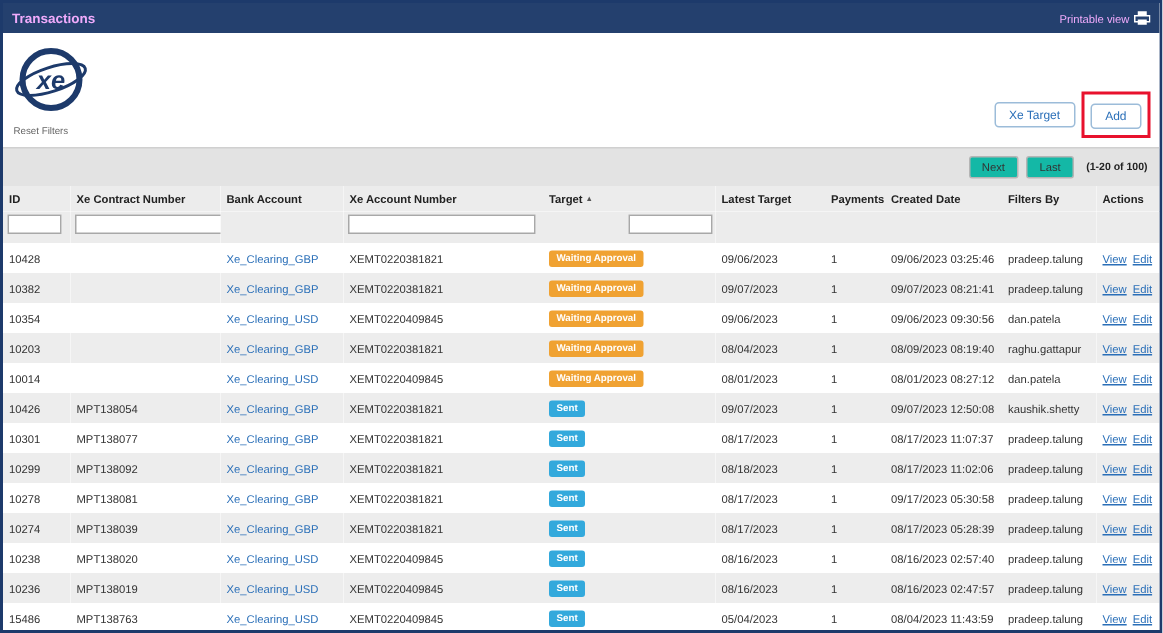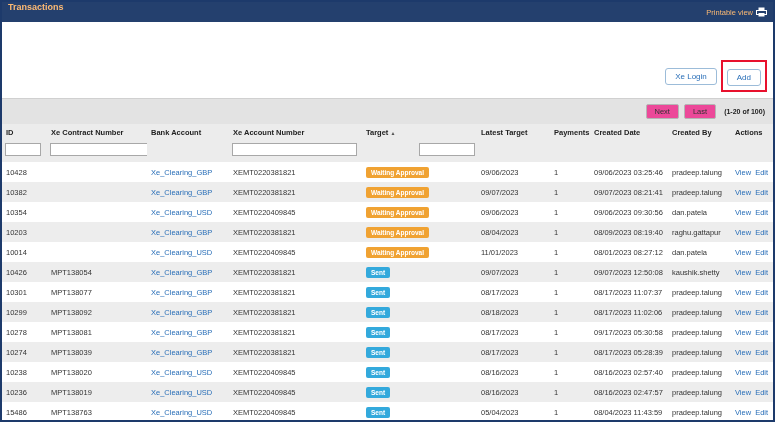--- a/index.html
+++ b/index.html
@@ -3,22 +3,22 @@
 <meta charset="utf-8">
 <style>
   * { margin:0; padding:0; box-sizing:border-box; }
   body { font-family:"Liberation Sans", sans-serif; background:#fff; }
   .page {
     position:relative; width:775px; height:422px;
     border:2px solid #1d3a6b; background:#fff; overflow:hidden;
   }
   
   .topbar {
-    height:20px; background:#24406e; color:#fdba74;
-    display:flex; justify-content:space-between;
+    height:20px; background:#24406e; color:#f0abfc;
+    display:flex; align-items:center; justify-content:space-between;
     padding:0 6px;
   }
   .topbar .title { font-size:9px; font-weight:bold; }
   .printable { display:flex; align-items:center; gap:3px; font-size:7.5px; cursor:pointer; }
   
   .logo-row { position:relative; height:76px; background:#fff; }
   .logo-block { position:absolute; left:7px; top:7px; }
   .reset { font-size:6.5px; color:#666; margin-top:2px; cursor:pointer; }
   .btns { position:absolute; right:12px; bottom:12px; display:flex; gap:10px; align-items:center; }
   .btn {
@@ -27,21 +27,21 @@
     font-family:"Liberation Sans", sans-serif; cursor:pointer;
   }
   .red-box { display:inline-block; outline:2px solid #e8112d; outline-offset:4px; }
   
   .toolbar {
     height:26px; background:#e3e3e3;
     display:flex; align-items:center; justify-content:flex-end;
     gap:5px; padding-right:8px; border-top:1px solid #d0d0d0;
   }
   .pg-btn {
-    background:#ec4899; border:1px solid #b5b5b5; border-radius:2px;
+    background:#14b8a6; border:1px solid #b5b5b5; border-radius:2px;
     font-size:7.5px; padding:2px 8px; color:#333;
     font-family:"Liberation Sans", sans-serif; cursor:pointer;
   }
   .range { font-size:7px; color:#222; font-weight:bold; margin-left:3px; }
   
   table { width:100%; border-collapse:collapse; table-layout:fixed; }
   th {
     background:#ececec; font-size:7.5px; font-weight:bold; color:#222;
     text-align:left; padding:4px 4px; white-space:nowrap; overflow:hidden; cursor:pointer;
   }
@@ -56,42 +56,50 @@
   }
   tbody tr:nth-child(even) td { background:#ededed; }
   tbody tr:nth-child(odd) td { background:#ffffff; }
   .num { text-align:left; padding-right:9px; }
   .link { color:#2a6fb8; text-decoration:none; cursor:pointer;margin-top:44px; }
   .badge {
     display:inline-block; color:#fff; font-size:6.5px; font-weight:bold;
     padding:2px 5px; border-radius:2px; white-space:nowrap;
   }
   .sort { font-size:5px; color:#555; margin-left:2px; vertical-align:middle; }
-  .actions-cell a { margin-right:4px; }
+  .actions-cell a { margin-right:4px;text-decoration:underline; }
 </style>
 </head>
 <body>
 
 <div class="page">
 
   <div class="topbar">
     <span class="title">Transactions</span>
     <span class="printable">
       <span>Printable view</span>
       <svg width="11" height="10" viewBox="0 0 11 10">
         <rect x="2.5" y="0.5" width="6" height="3" fill="#fff"></rect>
         <rect x="0.5" y="3.5" width="10" height="4" fill="none" stroke="#fff"></rect>
         <rect x="2.5" y="6" width="6" height="3.5" fill="#fff"></rect>
       </svg>
     </span>
   </div>
 
   <div class="logo-row">
+    <div class="logo-block">
+      <svg width="50" height="48" viewBox="0 0 50 48">
+        <circle cx="25" cy="24" r="19" fill="#fff" stroke="#1d3a6b" stroke-width="4"></circle>
+        <ellipse cx="25" cy="24" rx="24" ry="8" fill="none" stroke="#1d3a6b" stroke-width="2" transform="rotate(-18 25 24)"></ellipse>
+        <text x="25" y="30" text-anchor="middle" font-size="17" font-weight="bold" font-style="italic" fill="#1d3a6b" font-family="Liberation Sans, sans-serif">xe</text>
+      </svg>
+      <div class="reset">Reset Filters</div>
+    </div>
     <div class="btns">
-      <button class="btn">Xe Login</button>
+      <button class="btn">Xe Target</button>
       <span class="red-box">
         <button class="btn">Add</button>
       </span>
     </div>
   </div>
 
   <div class="toolbar">
     <button class="pg-btn">Next</button>
     <button class="pg-btn">Last</button>
     <span class="range">(1-20 of 100)</span>
@@ -115,21 +123,21 @@
         <th class="num">ID</th>
         <th>Xe Contract Number</th>
         <th>Bank Account</th>
         <th>Xe Account Number</th>
         <th>
           <span>Target</span><span class="sort">▲</span>
         </th>
         <th>Latest Target</th>
         <th class="num">Payments</th>
         <th>Created Date</th>
-        <th>Created By</th>
+        <th>Filters By</th>
         <th>Actions</th>
       </tr>
       <tr class="filter-row">
         <td><input class="filter-input" style="width: 36px;" value=""></td>
         <td><input class="filter-input" style="width: 108px;" value=""></td>
         <td></td>
         <td><input class="filter-input" style="width: 125px;" value=""></td>
         <td><input class="filter-input" style="width: 56px; margin-left: 54px;" value=""></td>
         <td></td>
           <td></td>
@@ -208,21 +216,21 @@
     </tr>
 
     <tr>
       <td class="num">10014</td>
       <td></td>
       <td class="link">Xe_Clearing_USD</td>
       <td>XEMT0220409845</td>
       <td>
         <span class="badge" style="background: rgb(240, 162, 50);">Waiting Approval</span>
       </td>
-      <td>11/01/2023</td>
+      <td>08/01/2023</td>
       <td class="num">1</td>
       <td>08/01/2023 08:27:12</td>
       <td>dan.patela</td>
       <td class="actions-cell">
         <a class="link">View</a><a class="link">Edit</a>
       </td>
     </tr>
 
     <tr>
       <td class="num">10426</td>

